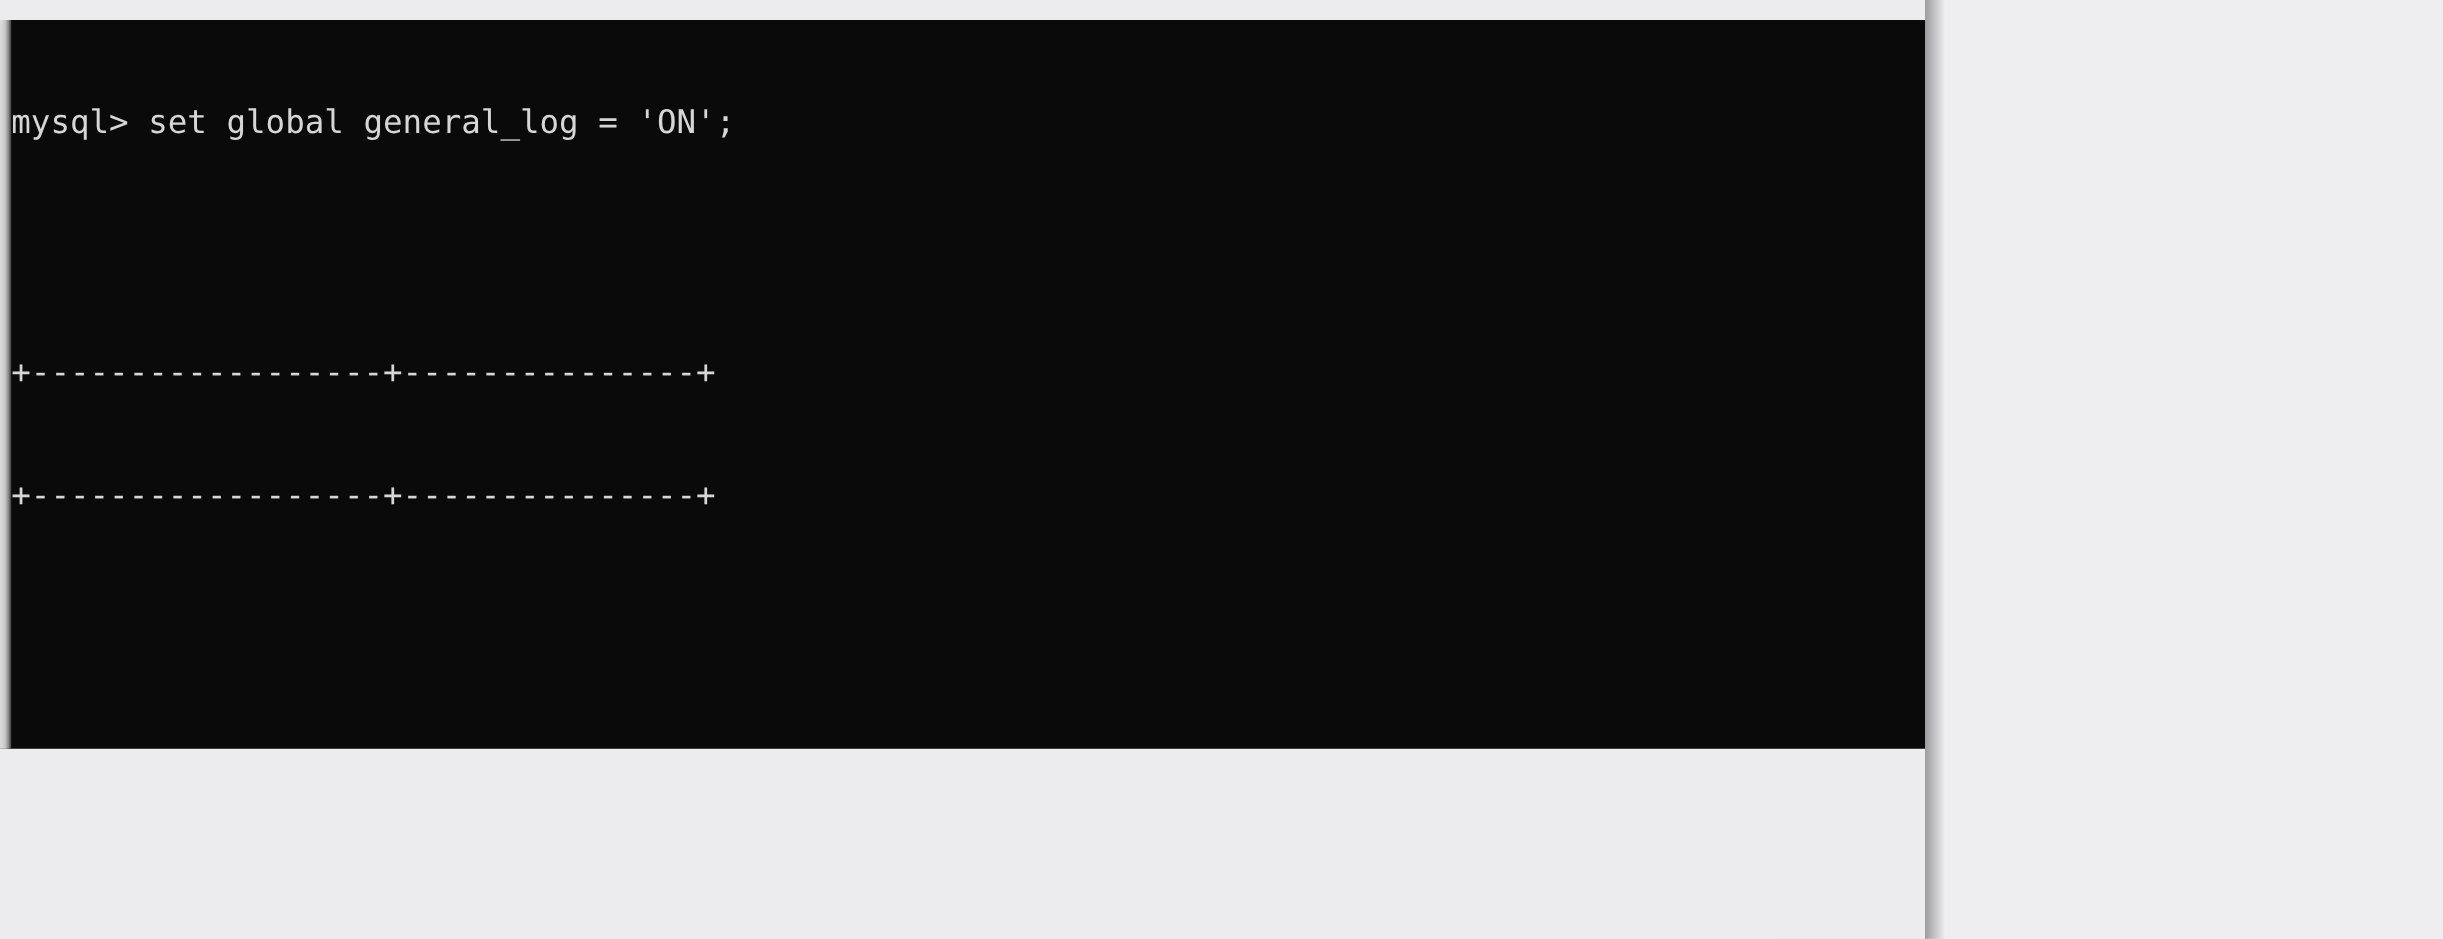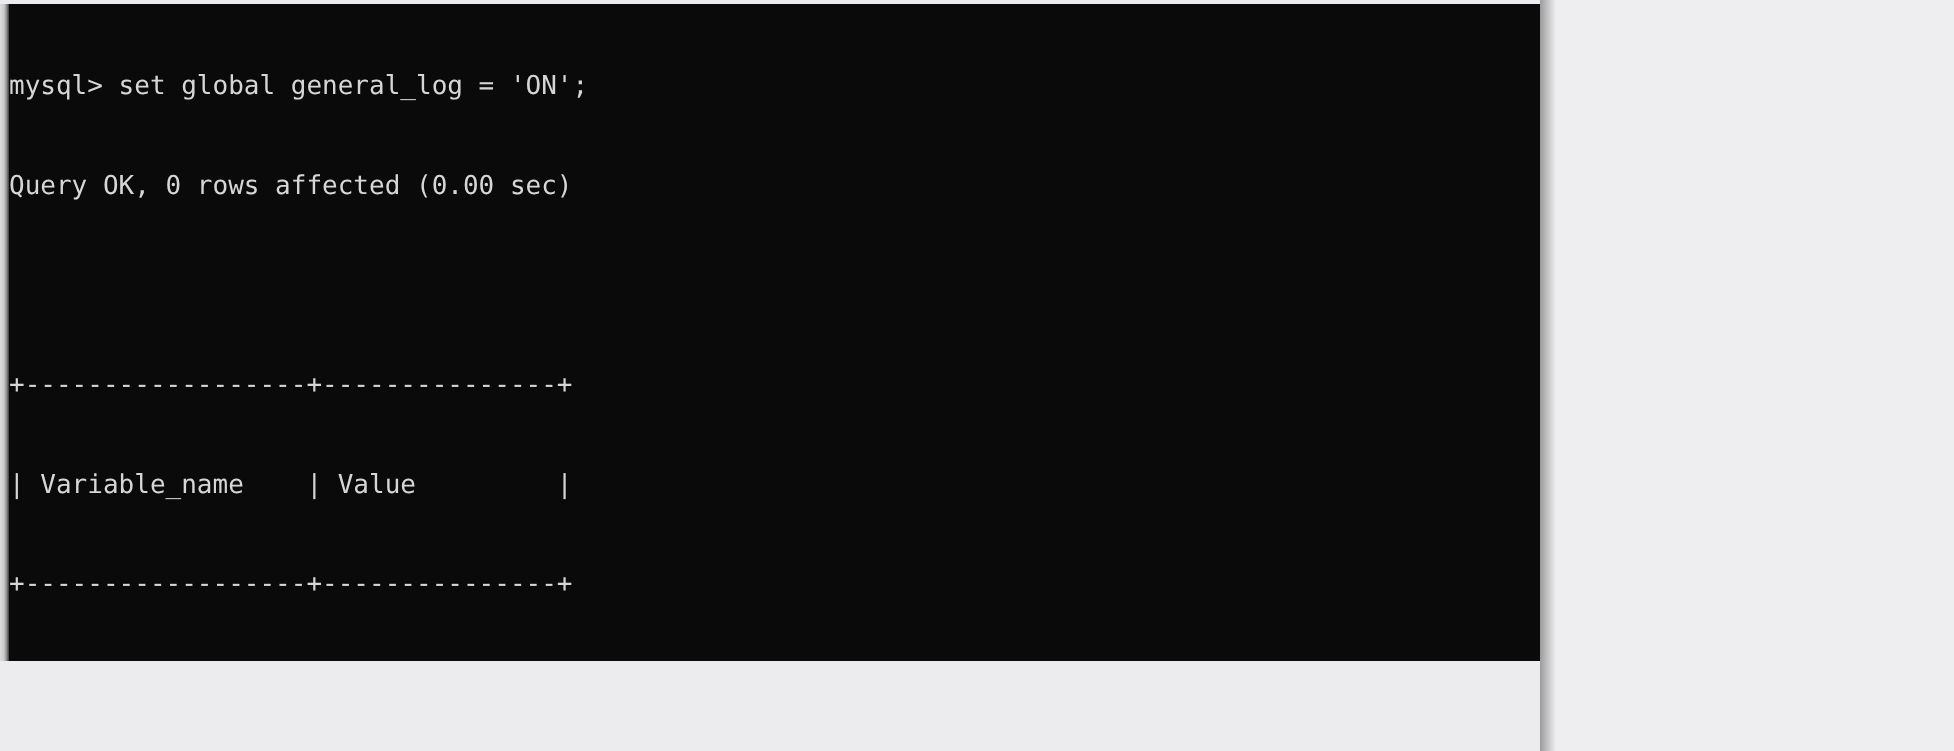--- a/index.html
+++ b/index.html
@@ -18,23 +18,23 @@
     position: relative;
     width: 1954px;
     height: 751px;
     background: #ececee;
   }
 
   
   #console-window {
     position: absolute;
     left: 0;
-    top: 4px;
+    top: 16px;
     width: 1540px;
-    height: 657px;
+    height: 583px;
     background: #0a0a0a;
     overflow: hidden;
   }
 
   
   #left-gutter {
     position: absolute;
     left: 0;
     top: 0;
     width: 9px;
@@ -97,24 +97,22 @@
 
 <div id="app">
 
   <div id="desktop-right"></div>
   <div id="desktop-right-shadow"></div>
 
   <div id="console-window">
 
     <div id="term-text">
       <span class="term-line">mysql&gt; set global general_log = 'ON';</span>
-      <span class="term-line">Query OK, 0 rows affected (0.00 sec)</span>
       <span class="term-line"></span>
       <span class="term-line">+------------------+---------------+</span>
-      <span class="term-line">| Variable_name    | Value         |</span>
       <span class="term-line">+------------------+---------------+</span>
       
       
       
       
       
       
       
       
       

